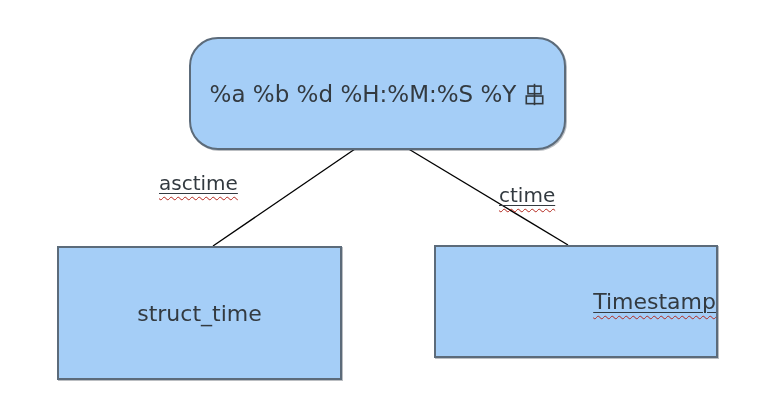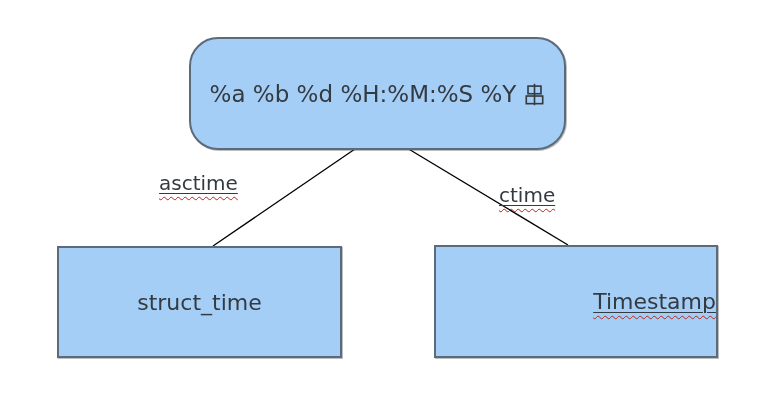--- a/index.html
+++ b/index.html
@@ -38,21 +38,21 @@
   .node {
     position: absolute;
     background: var(--box-fill);
     border: 2px solid var(--box-border);
     display: flex;
     align-items: center;
     justify-content: center;
     box-shadow: 1px 1px 0 rgba(60,70,80,0.35);
   }
   .node-format   { left: 189px; top: 37px;  width: 377px; height: 113px; border-radius: 29px; }
-  .node-struct   { left: 57px;  top: 246px; width: 285px; height: 112px; }
+  .node-struct   { left: 57px;  top: 246px; width: 285px; height: 134px; }
   .node-timestamp{ left: 434px; top: 245px; width: 284px; height: 113px; justify-content: flex-end; }
   .node-label {
     font-size: 22px;
     color: var(--text);
     white-space: nowrap;
     display: inline-flex;
     align-items: baseline;
   }
   .node-format .node-label { font-size: 23px; }
   .cjk {

